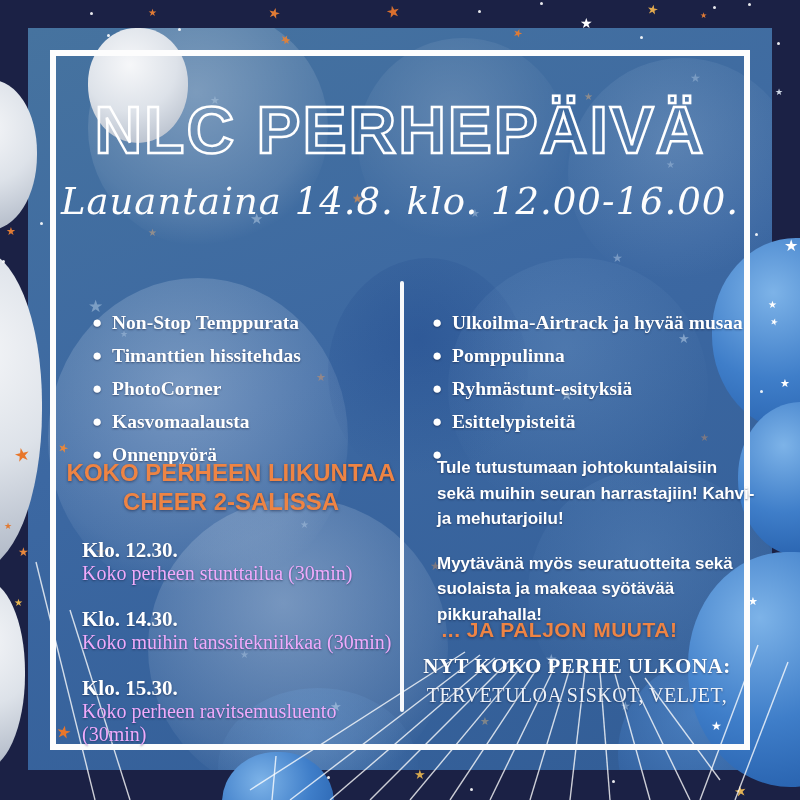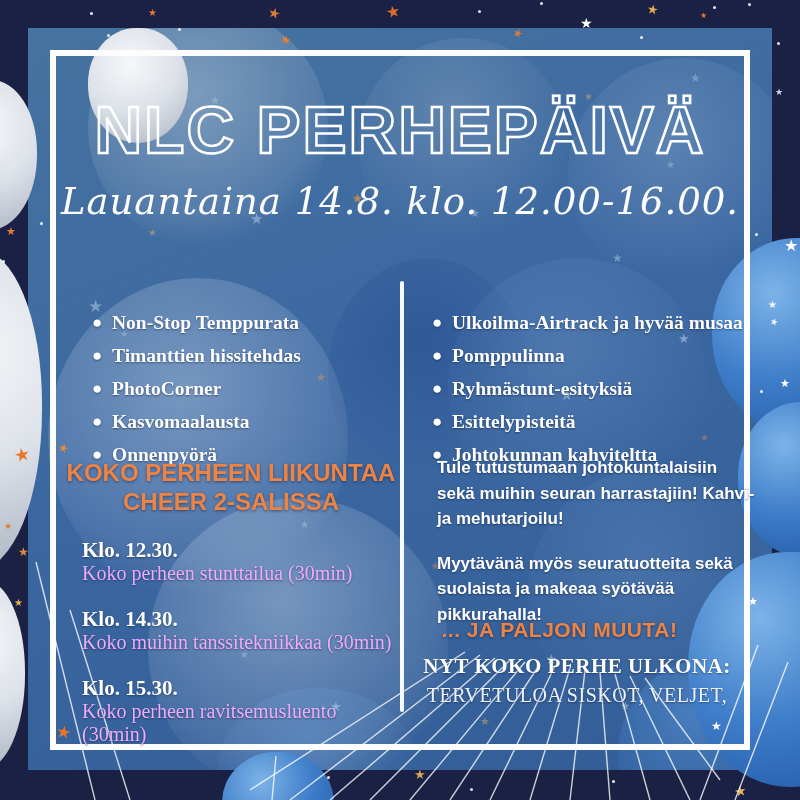--- a/index.html
+++ b/index.html
@@ -229,21 +229,20 @@
       <li>
           <span class="bullet">●</span>
           <span>Ryhmästunt-esityksiä</span>
         </li>
       <li>
           <span class="bullet">●</span>
           <span>Esittelypisteitä</span>
         </li>
       <li>
           <span class="bullet">●</span>
-          <span>Johtokunnan kahviteltta</span>
         </li>
     </ul>
 
     <div class="gym-heading">
       <div>KOKO PERHEEN LIIKUNTAA</div>
       <div>CHEER 2-SALISSA</div>
     </div>
 
     <div class="schedule">
       <div class="sch-entry">

